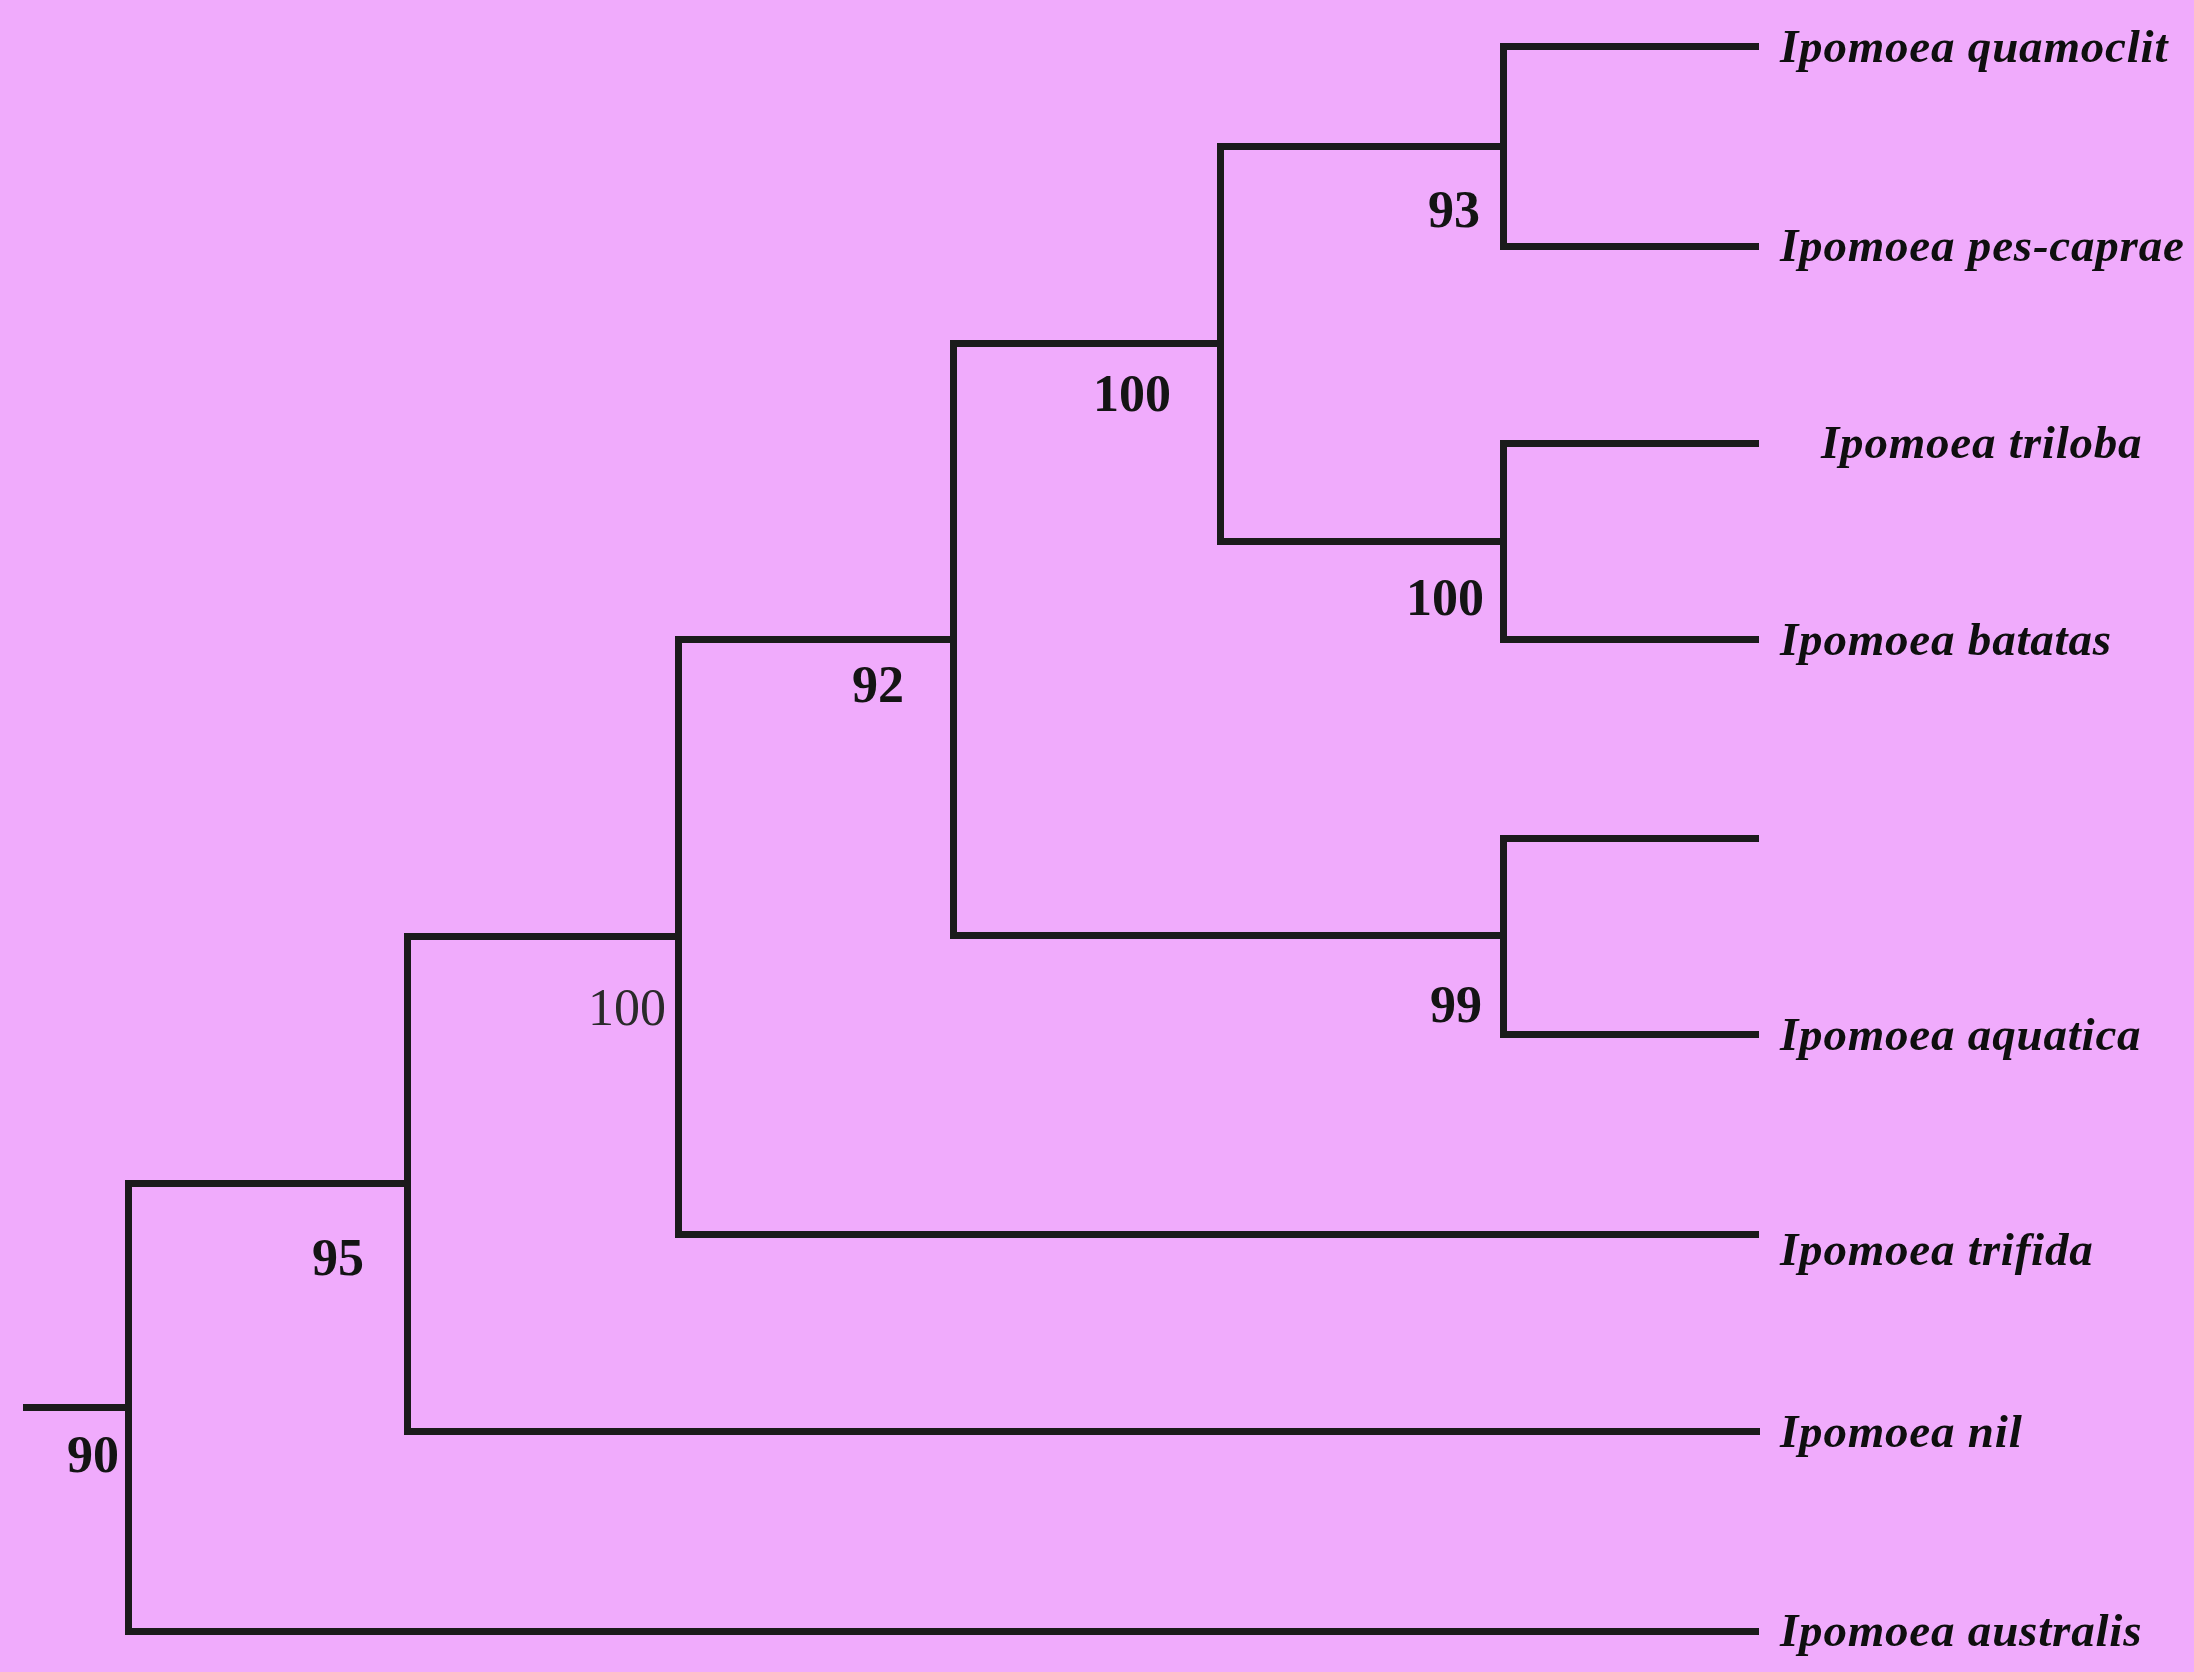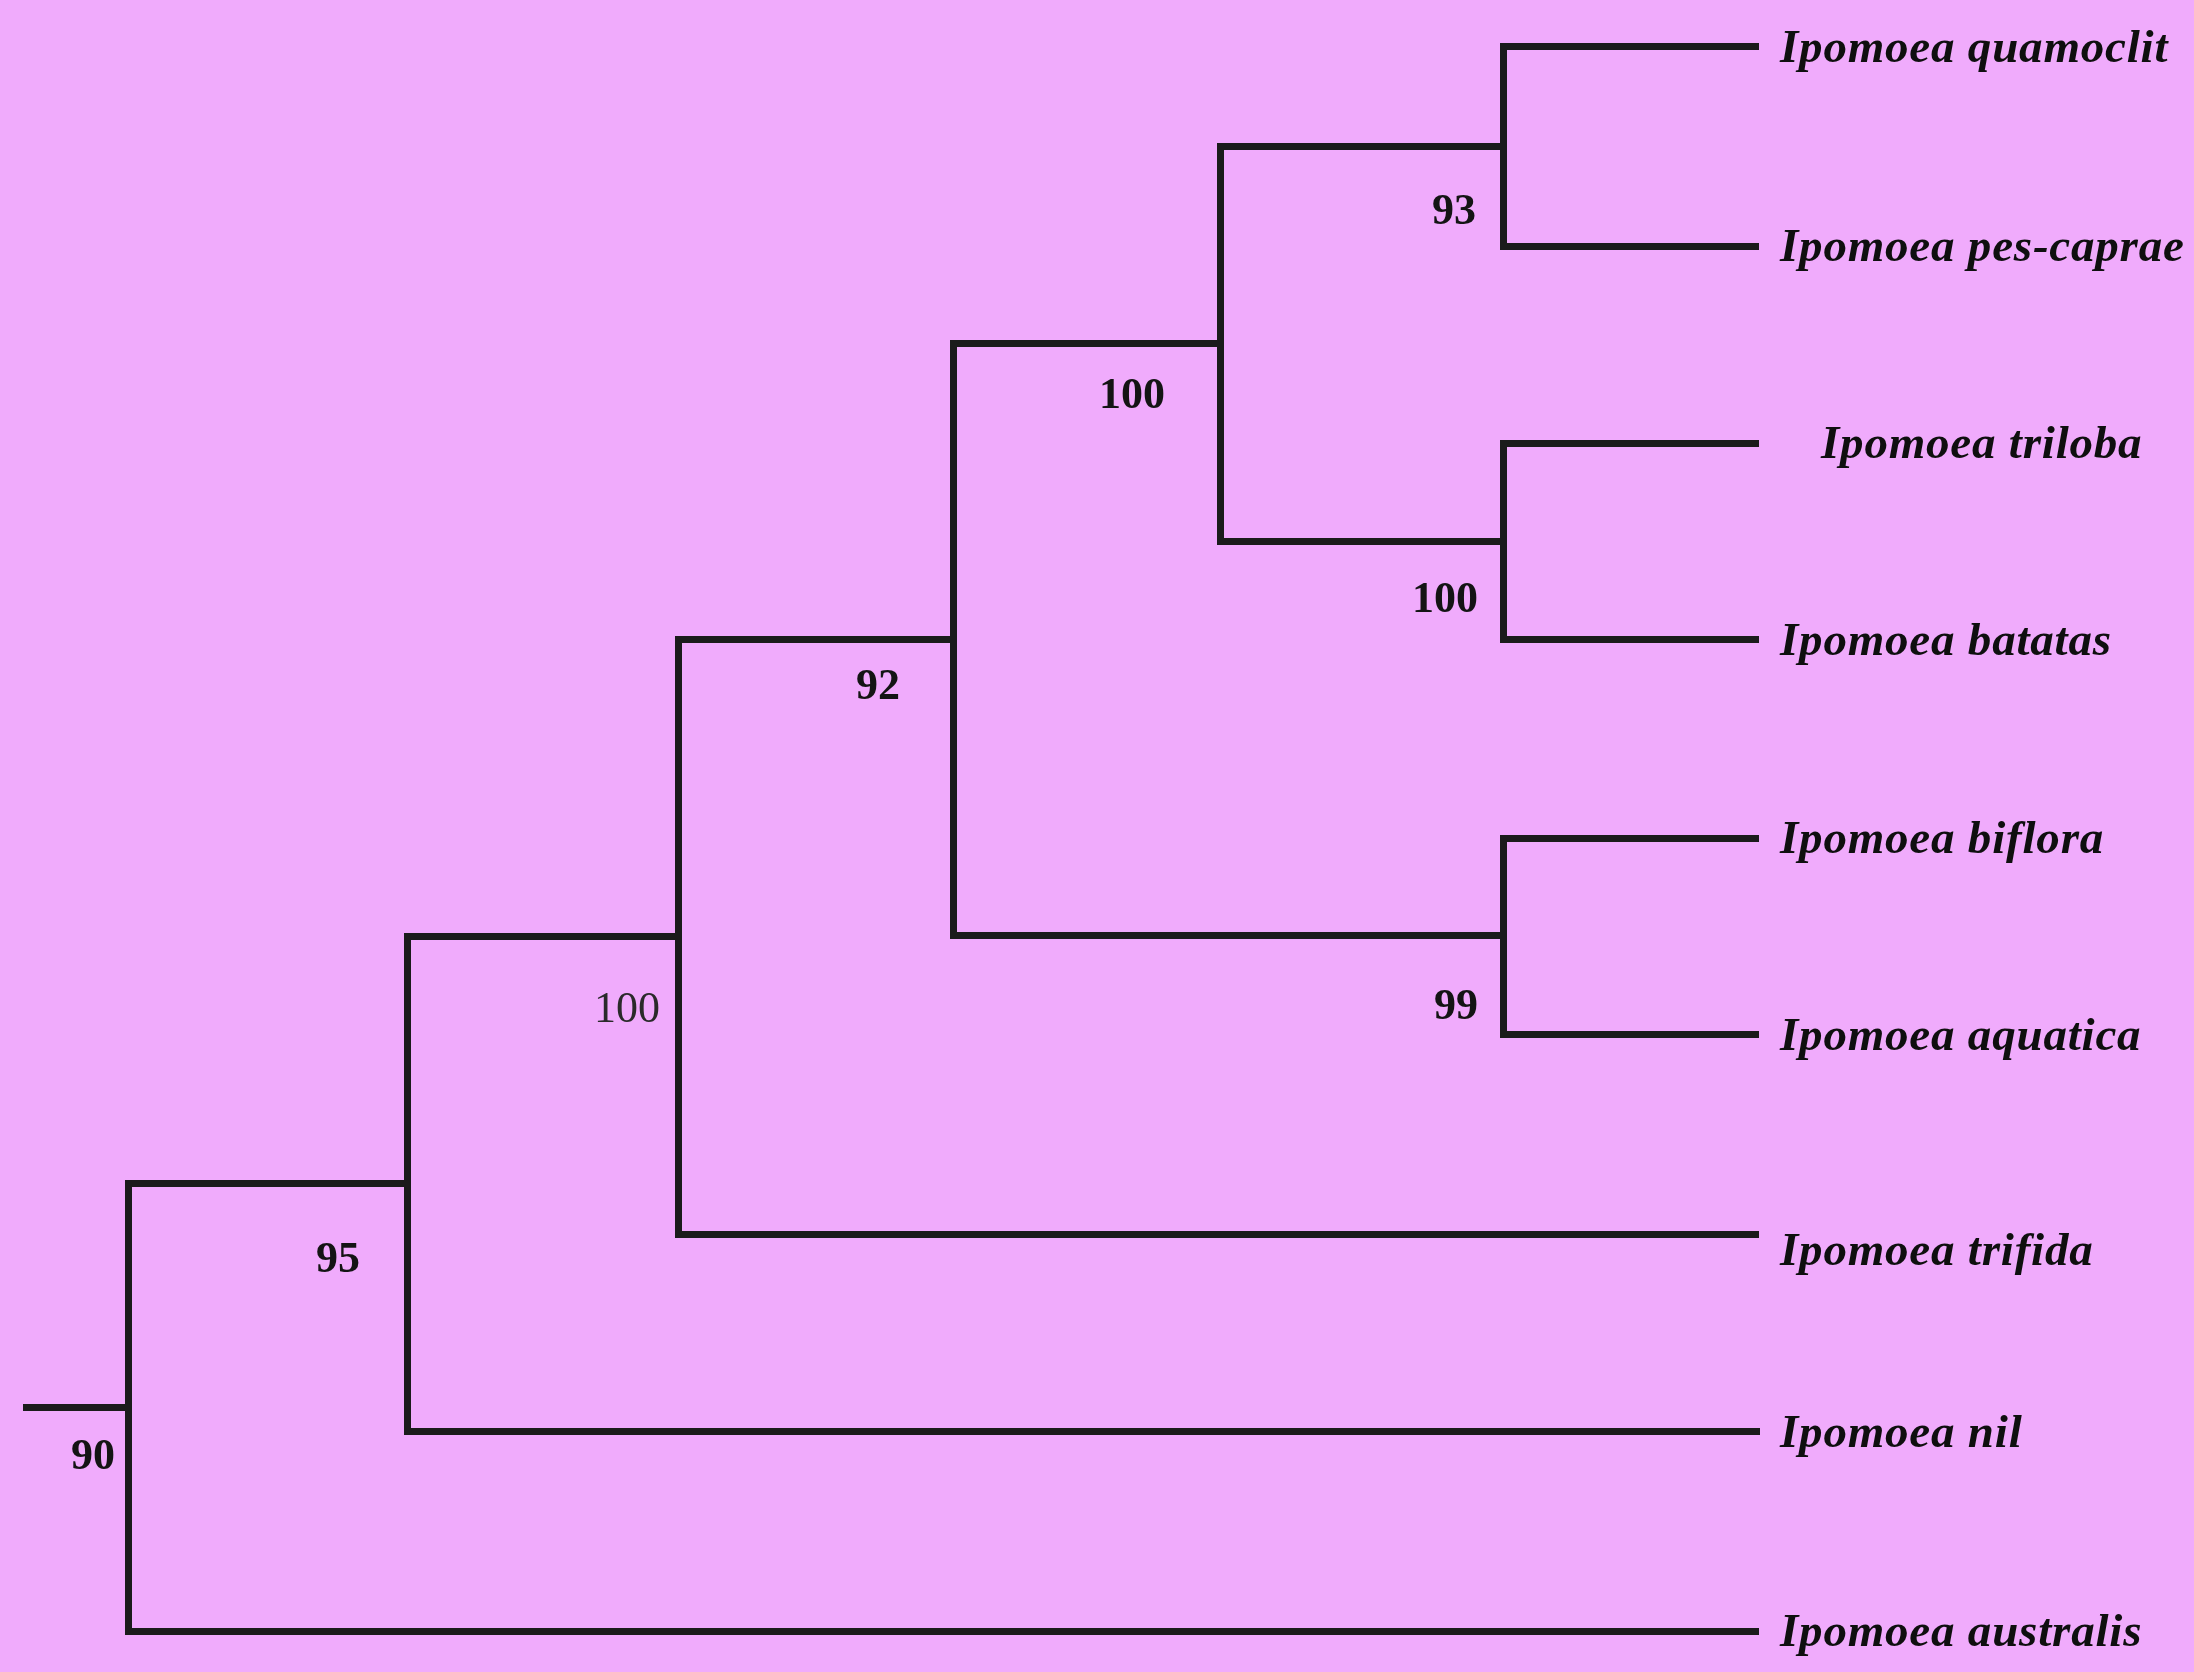--- a/index.html
+++ b/index.html
@@ -23,41 +23,40 @@
     font-size: 47px;
     letter-spacing: 0.8px;
     white-space: nowrap;
     color: #0f0f0f;
   }
   .support {
     position: absolute;
     transform: translate(-50%, -50%);
     font-family: "Liberation Serif", serif;
     font-weight: bold;
-    font-size: 44px;
+    font-size: 52px;
     white-space: nowrap;
     color: #141414;
   }
   .support.light { font-weight: normal; color: #2a2a2a; }
 </style>
 </head>
 <body>
 
 <div class="figure">
   <div class="tree" id="tree">
       <div class="seg" style="left: 1500px; top: 43px; width: 259px; height: 6.8px;"></div>
       <div class="taxon" style="left: 1780px; top: 47px;">Ipomoea quamoclit</div>
       <div class="seg" style="left: 1500px; top: 243px; width: 259px; height: 6.8px;"></div>
       <div class="taxon" style="left: 1780px; top: 246px;">Ipomoea pes-caprae</div>
       <div class="seg" style="left: 1500px; top: 440px; width: 259px; height: 6.8px;"></div>
       <div class="taxon" style="left: 1780px; top: 443px; margin-left: 41px;">Ipomoea triloba</div>
       <div class="seg" style="left: 1500px; top: 636px; width: 259px; height: 6.8px;"></div>
       <div class="taxon" style="left: 1780px; top: 640px;">Ipomoea batatas</div>
       <div class="seg" style="left: 1500px; top: 835px; width: 259px; height: 6.8px;"></div>
-      <div class="taxon" style="left: 1780px; top: 838px;">Ipomoea biflora</div>
       <div class="seg" style="left: 1500px; top: 1031px; width: 259px; height: 6.8px;"></div>
       <div class="taxon" style="left: 1780px; top: 1035px;">Ipomoea aquatica</div>
       <div class="seg" style="left: 675px; top: 1231px; width: 1084px; height: 6.8px;"></div>
       <div class="taxon" style="left: 1780px; top: 1234px; margin-top: 16px;">Ipomoea trifida</div>
       <div class="seg" style="left: 404px; top: 1428px; width: 1356px; height: 6.8px;"></div>
       <div class="taxon" style="left: 1780px; top: 1432px;">Ipomoea nil</div>
       <div class="seg" style="left: 125px; top: 1628px; width: 1634px; height: 6.8px;"></div>
       <div class="taxon" style="left: 1780px; top: 1631px;">Ipomoea australis</div>
       <div class="seg" style="left: 1500px; top: 43px; width: 6.8px; height: 206px;"></div>
       <div class="seg" style="left: 1217px; top: 143px; width: 289px; height: 6.8px;"></div>

